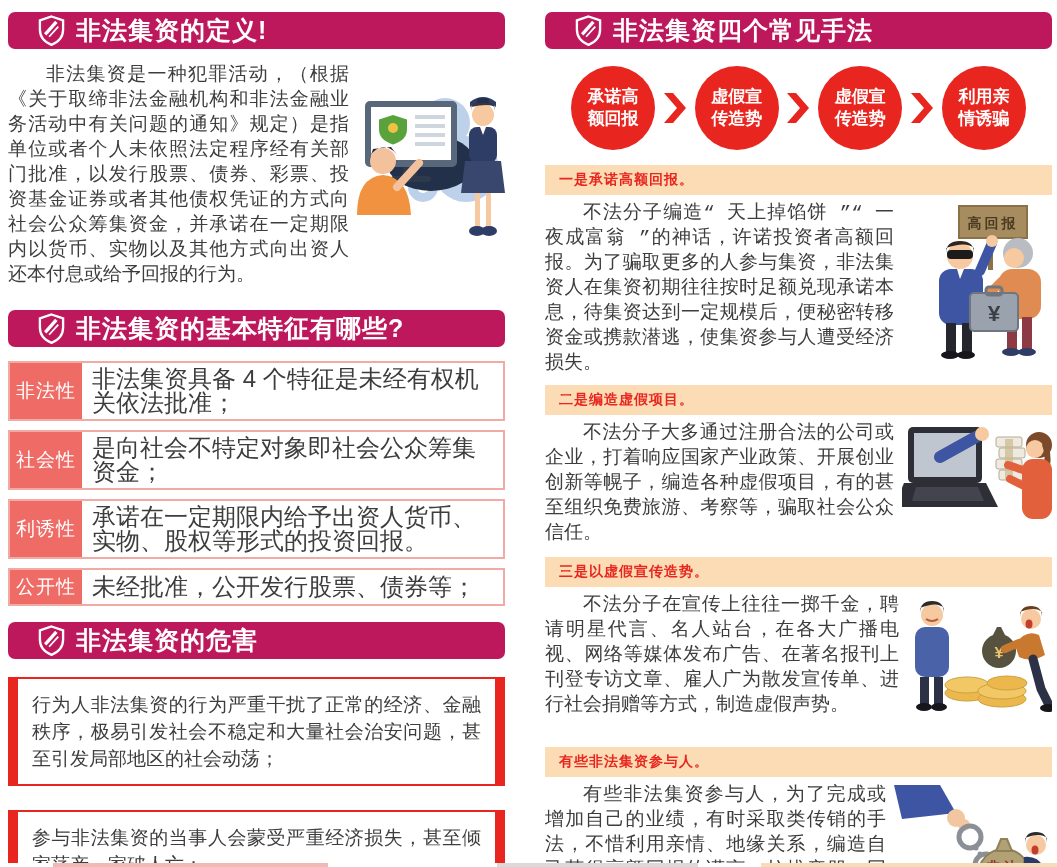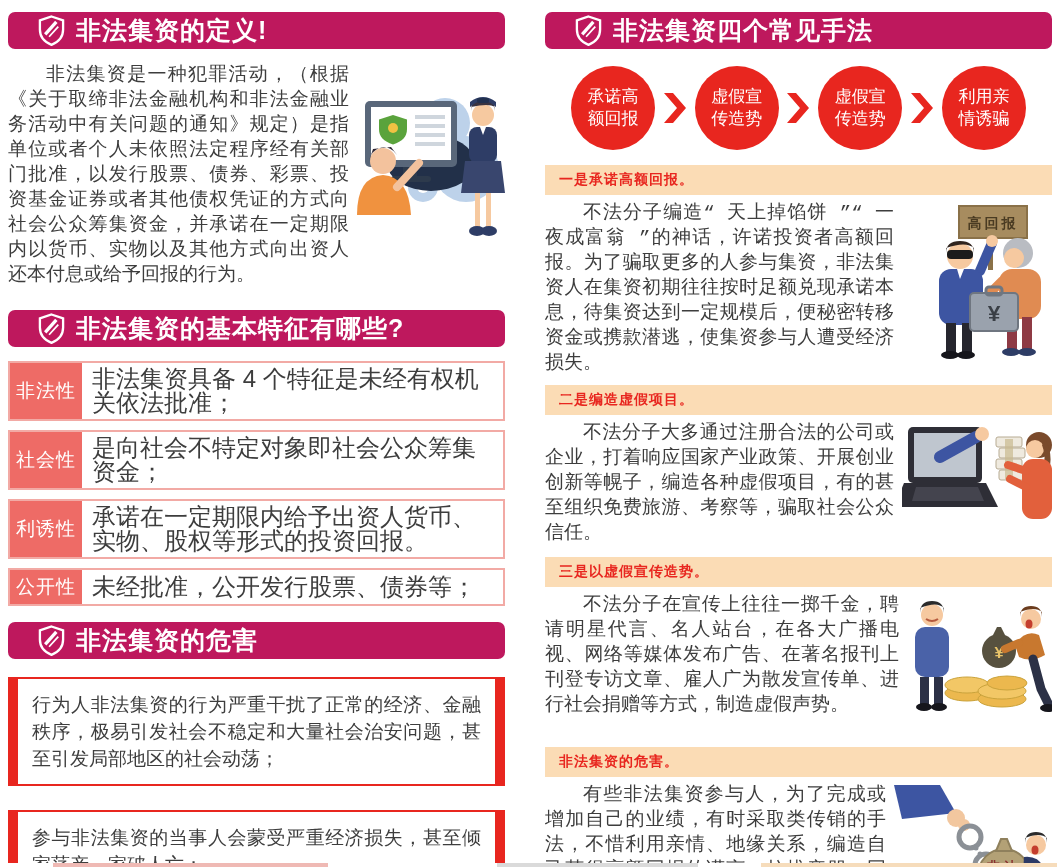--- a/index.html
+++ b/index.html
@@ -56,21 +56,21 @@
   }
   .harm-box.b2{ margin-top:24px; }
 
   
   .flow{
     margin-top:16px; height:85px; display:flex; align-items:center;
     justify-content:space-between; padding:0 26px;
   }
   .flow-circle{
     width:84px; height:84px; border-radius:50%; background:#e8261f;
-    color:#ffffff; font-weight:normal; font-size:17px; line-height:22px;
+    color:#ffffff; font-weight:bold; font-size:17px; line-height:22px;
     display:flex; align-items:center; justify-content:center; text-align:center;
     padding:0 12px;
   }
   .flow-arrow{ width:22px; height:30px; flex:0 0 auto; }
 
   
   .sec{ }
   .sec-title{
     background:#fbdcb5; color:#e8261f; font-weight:bold; font-size:14px;
     height:30px; display:flex; align-items:center; padding:0 14px; letter-spacing:1px;
@@ -339,21 +339,21 @@
           <path d="M108 52 Q118 36 132 42 L138 62 Q124 70 112 64 Z" fill="#c8782f"></path>
           <path d="M112 50 L98 56" stroke="#c8782f" stroke-width="8" stroke-linecap="round"></path>
           <path d="M126 66 L134 96 L142 112" stroke="#2c3146" stroke-width="9" fill="none" stroke-linecap="round"></path>
           <ellipse cx="141" cy="115" rx="8" ry="4" fill="#16161c"></ellipse>
         </g>
       </svg>
     </div>
   </div>
 
   <div class="sec s4">
-    <div class="sec-title">非法集资的危害。</div>
+    <div class="sec-title">有些非法集资参与人。</div>
     <div class="sec-body">
       <p class="para">有些非法集资参与人，为了完成或增加自己的业绩，有时采取类传销的手法，不惜利用亲情、地缘关系，编造自己获得高额回报的谎言，拉拢亲朋、同学或邻居加入，使参与人员迅速蔓延，集资规模不断扩大。</p>
       <svg class="sec-illus" width="158" height="130" viewBox="0 0 158 130">
         <g>
           <polygon points="0,2 46,2 62,30 8,36" fill="#3d55a2"></polygon>
           <circle cx="62" cy="35" r="9" fill="#f2c79f"></circle>
           <circle cx="70" cy="42" r="6" fill="#f2c79f"></circle>
         </g>
         <g>
           <circle cx="76" cy="54" r="11" fill="none" stroke="#8b9096" stroke-width="5"></circle>

